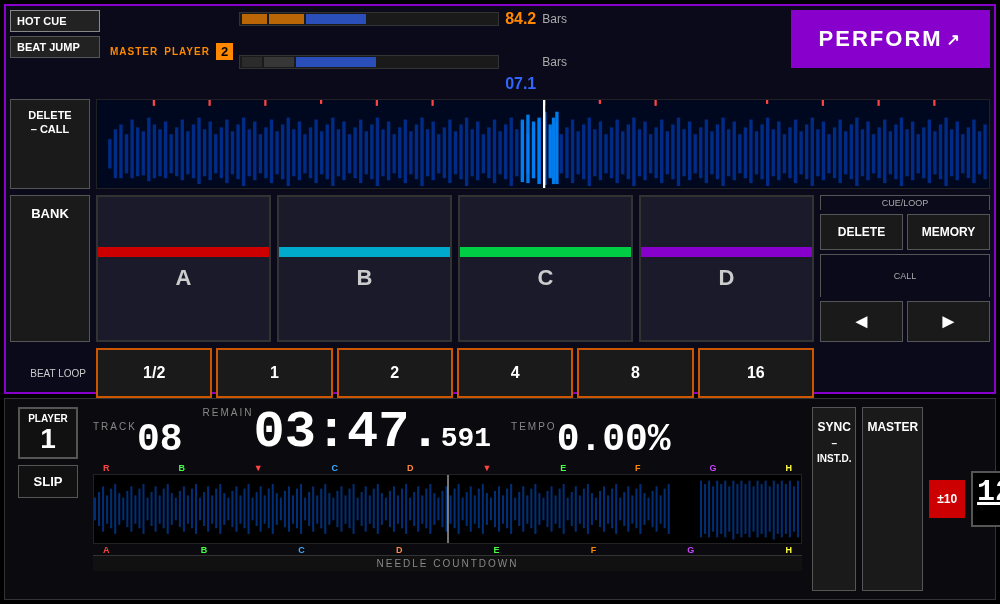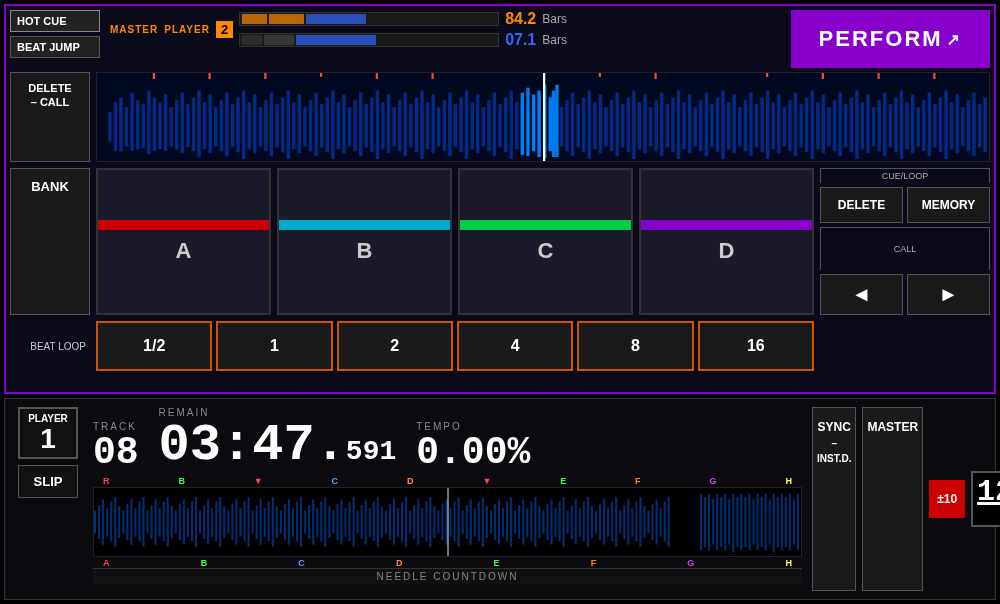--- a/index.html
+++ b/index.html
@@ -117,21 +117,21 @@
     .prog-seg-blue {
       background: #3366ff;
     }
 
     .bars-value {
       font-size: 16px;
       font-weight: bold;
     }
 
     .bars-orange { color: #ff8800; }
-    .bars-blue { color: #3366ff; }
+    .bars-blue { color: #3366ff; margin-top: 44px; }
 
     .bars-label {
       font-size: 12px;
       color: #aaa;
     }
 
     .perform-btn {
       background: #8800cc;
       color: #fff;
       font-size: 22px;
@@ -389,21 +389,21 @@
     }
 
     .track-remain-tempo {
       display: flex;
       gap: 20px;
       align-items: flex-end;
     }
 
     .info-block {
       display: flex;
-      flex-direction: column;
+      flex-direction: row;
     }
 
     .info-label {
       font-size: 10px;
       color: #888;
       letter-spacing: 2px;
       margin-bottom: 2px;
     }
 
     .info-value {

